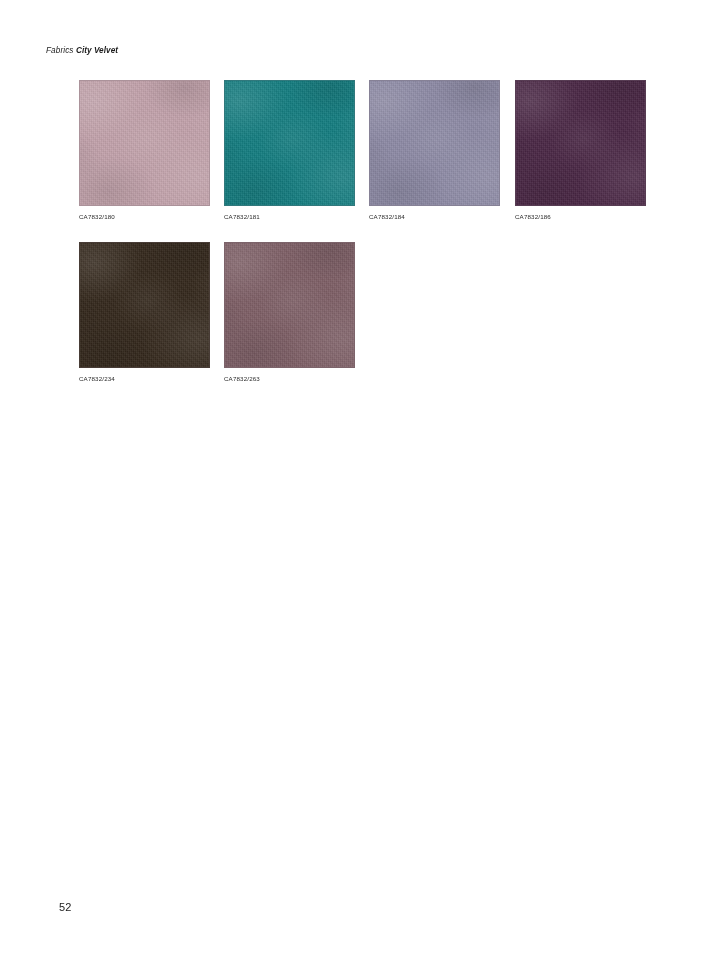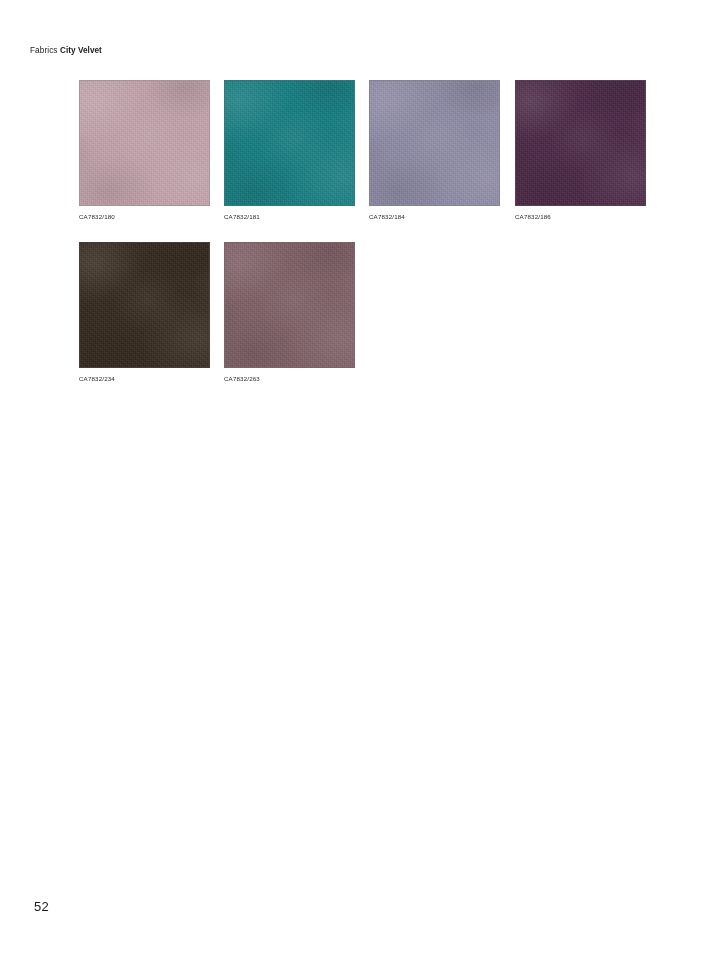--- a/index.html
+++ b/index.html
@@ -14,27 +14,28 @@
     position: relative;
     font-family: "Liberation Sans", sans-serif;
     -webkit-font-smoothing: antialiased;
     color: #1a1a1a;
     overflow: hidden;
   }
 
   
   .page-header {
     position: absolute;
-    left: 30px;
+    left: 46px;
     top: 45px;
     font-size: 8.2px;
     line-height: 11px;
     letter-spacing: 0.1px;
     color: #1c1c1c;
     white-space: nowrap;
+    font-style: italic;
   }
   .page-header .cat {
     font-weight: 400;
   }
   .page-header .coll {
     font-weight: 700;
     letter-spacing: 0.05px;
   }
 
   
@@ -99,23 +100,23 @@
     font-size: 6.2px;
     line-height: 9px;
     letter-spacing: 0.15px;
     color: #2a2a2a;
     white-space: nowrap;
   }
 
   
   .page-number {
     position: absolute;
-    left: 34px;
+    left: 59px;
     top: 902px;
-    font-size: 13px;
+    font-size: 11px;
     line-height: 10px;
     letter-spacing: 0.2px;
     color: #1c1c1c;
   }
 </style>
 </head>
 <body>
 
 <div class="page-header">
   <span class="cat">Fabrics</span><span>&nbsp;</span><span class="coll">City Velvet</span>

